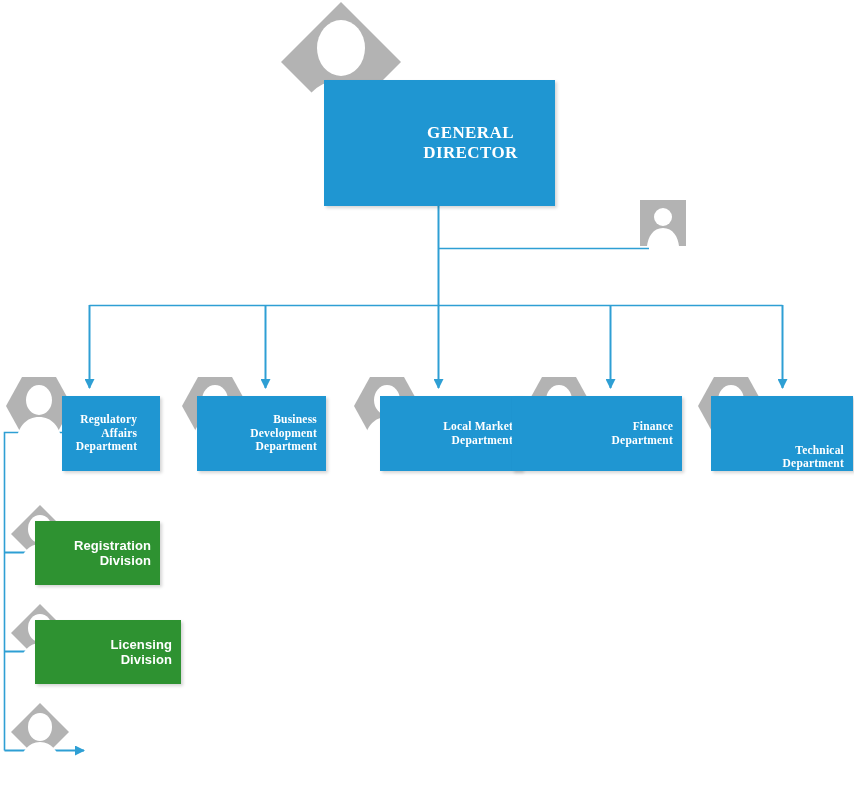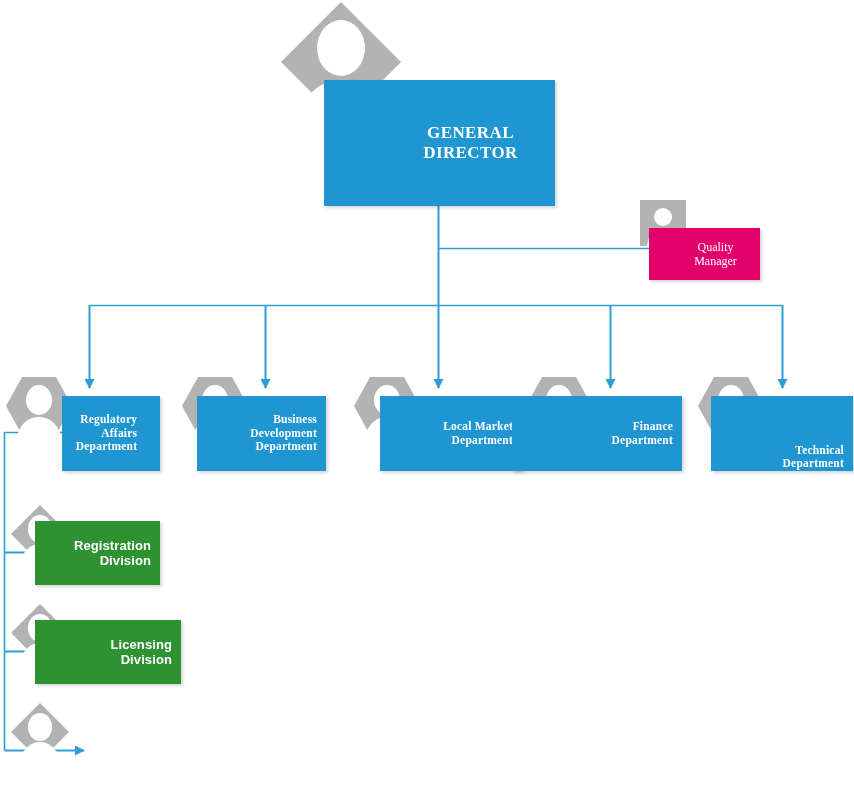--- a/index.html
+++ b/index.html
@@ -185,24 +185,20 @@
       <ellipse cx="31" cy="26" rx="12" ry="14" fill="#ffffff"></ellipse>
       <path d="M 31 41 C 19 41 13 51 11 60 L 51 60 C 49 51 43 41 31 41 Z" fill="#ffffff"></path>
     </svg>
   </div>
 
   <div class="node node-root" style="left:324px; top:80px; width:231px; height:126px;">
     <span class="node-label">GENERAL
 DIRECTOR</span>
   </div>
 
-  <div class="node node-staff" style="left:649px; top:228px; width:111px; height:52px;">
-    <span class="node-label">Quality
-Manager</span>
-  </div>
 
   <div class="node node-dept" style="left:62px; top:396px; width:98px; height:75px;justify-content:center;">
     <span class="node-label">Regulatory
 Affairs
 Department</span>
   </div>
   <div class="node node-dept" style="left:197px; top:396px; width:129px; height:75px;">
     <span class="node-label">Business
 Development
 Department</span>

